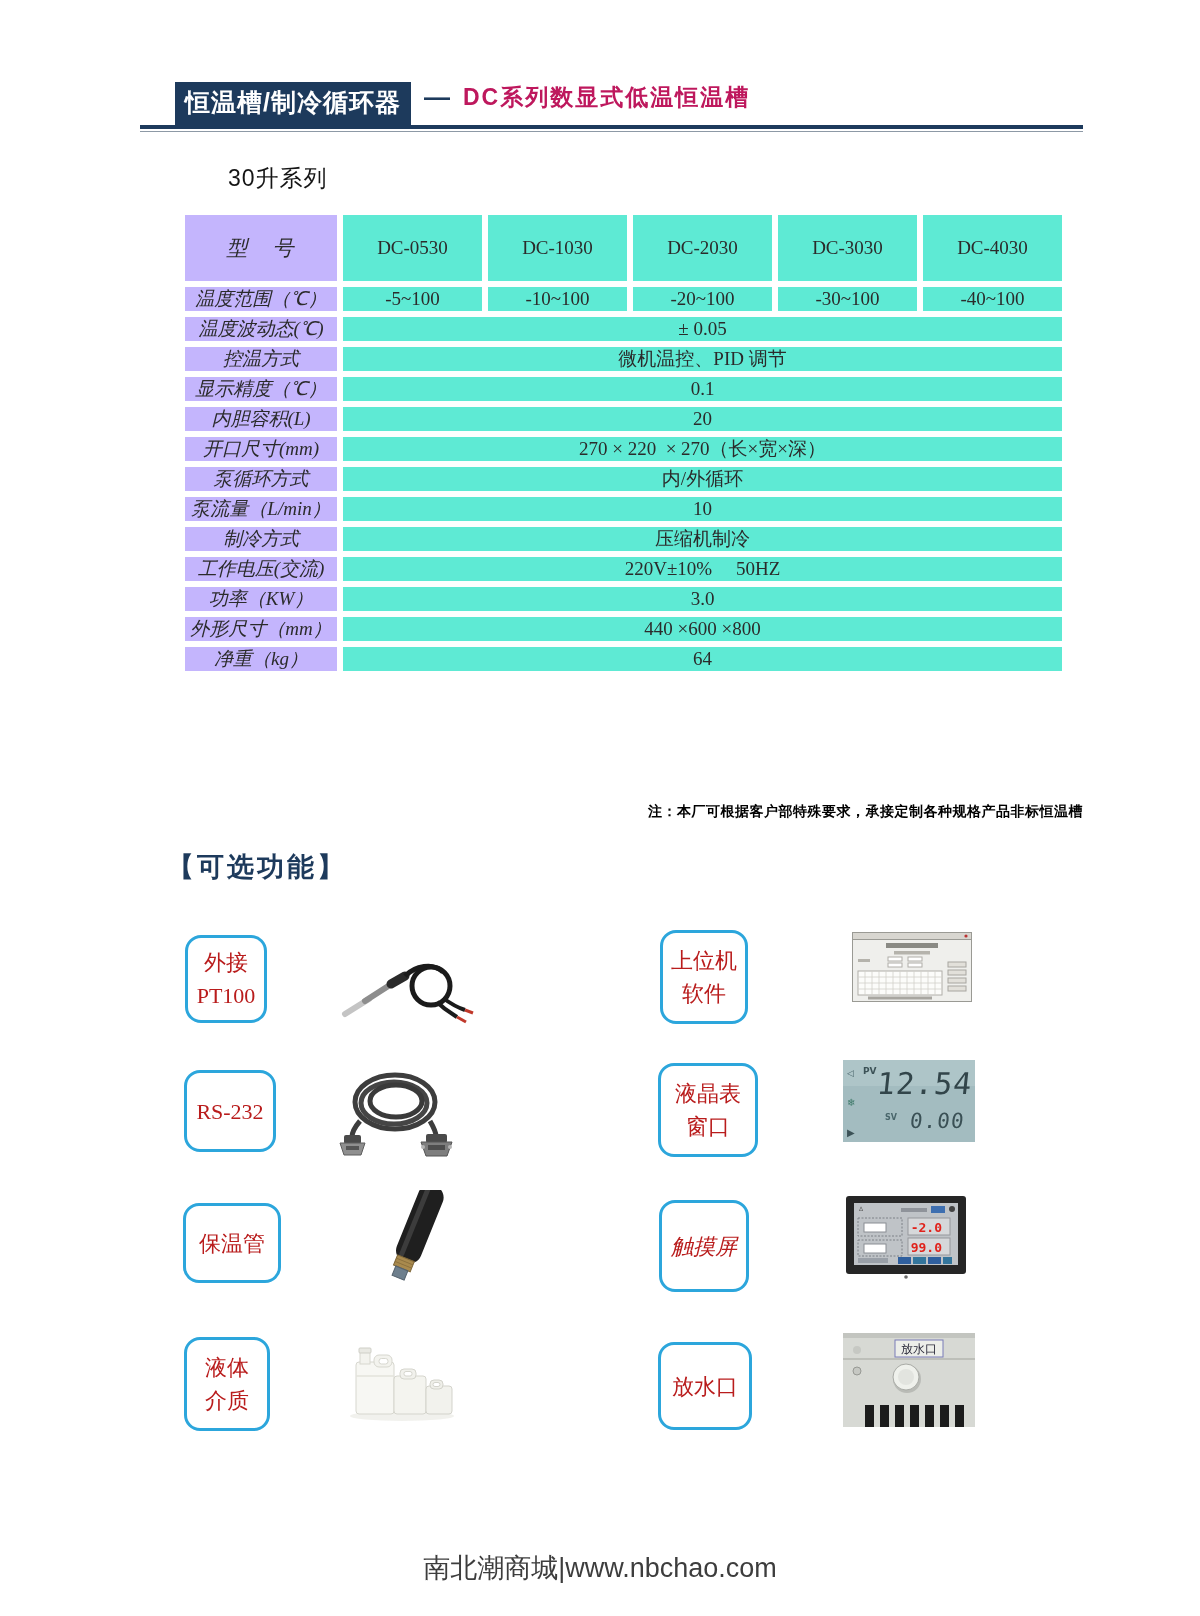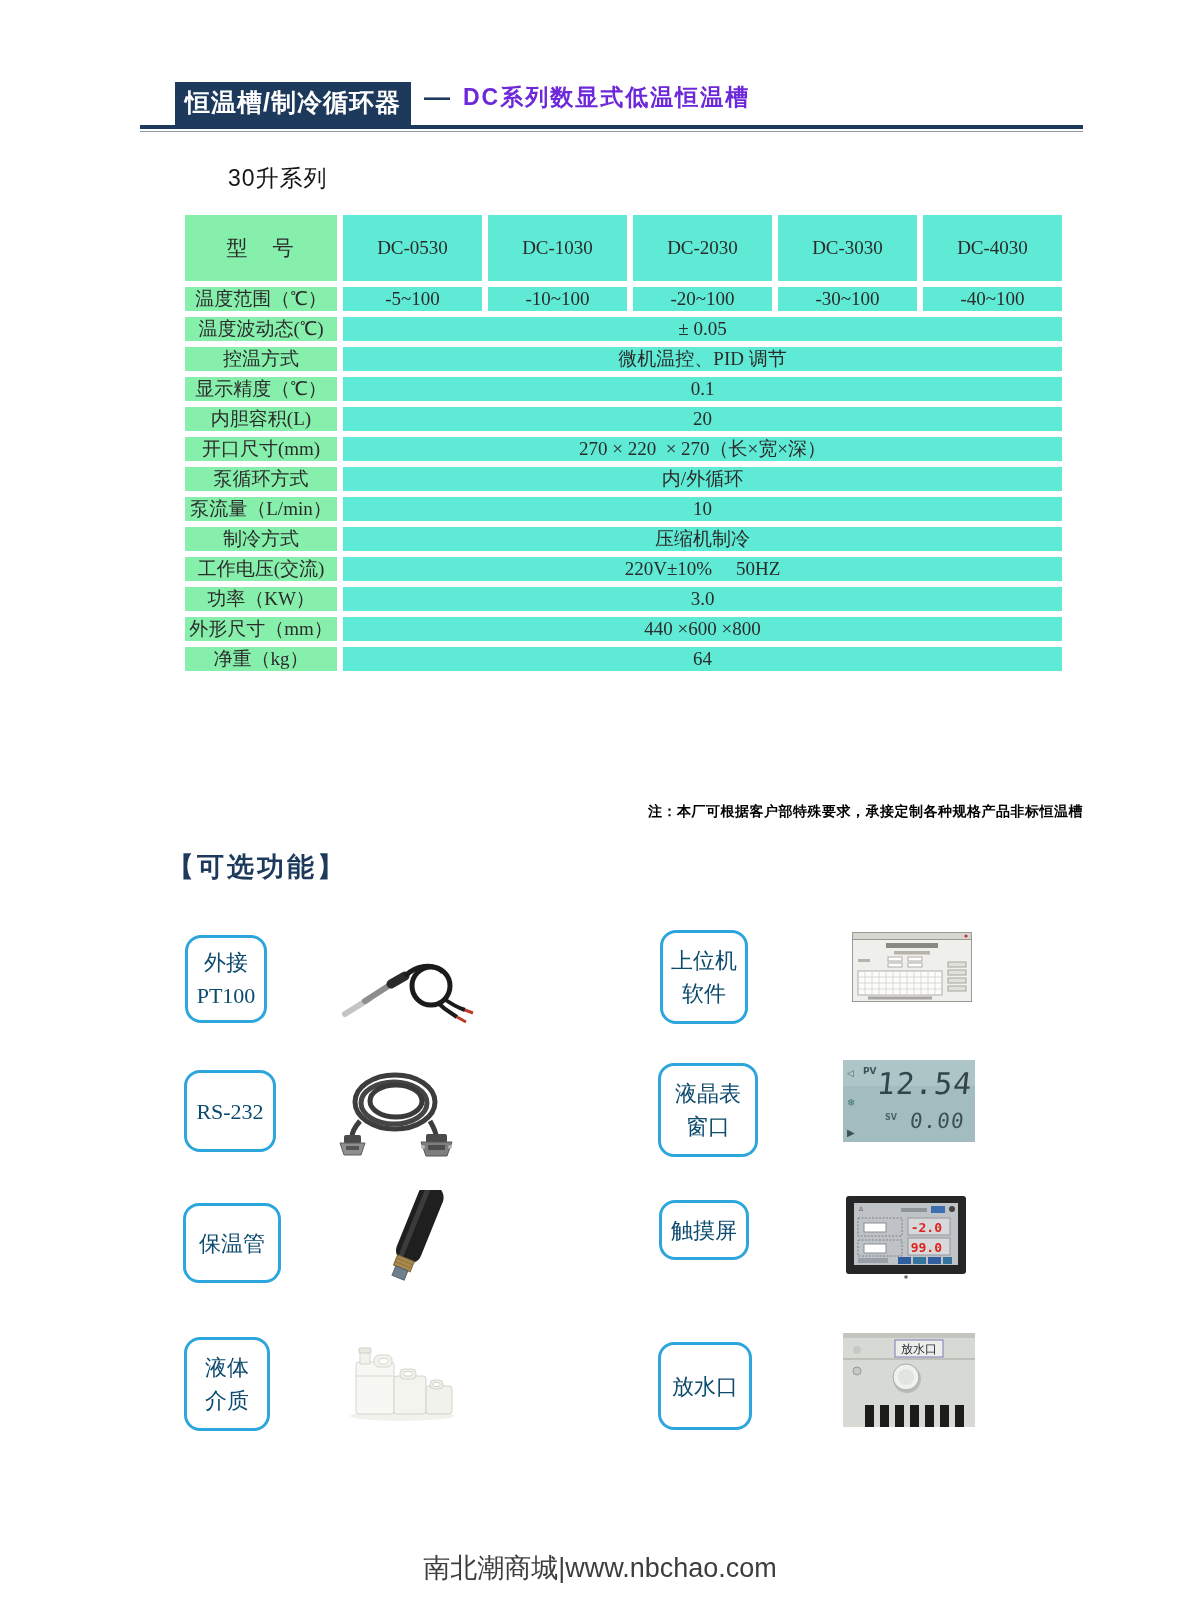--- a/index.html
+++ b/index.html
@@ -10,58 +10,58 @@
   }
   .abs { position:absolute; }
 
   
   .header-bar { left:175px; top:82px; height:40px; display:flex; align-items:flex-start; gap:13px; }
   .header-badge {
     background:#1d3a5c; color:#ffffff; font-weight:bold; font-size:25px;
     padding:4px 10px 6px 10px; letter-spacing:1px;
   }
   .header-dash { color:#1d3a5c; font-weight:bold; font-size:26px; }
-  .header-subtitle { color:#6d28d9; font-weight:bold; font-size:23px; letter-spacing:2px; }
+  .header-subtitle { color:#be185d; font-weight:bold; font-size:23px; letter-spacing:2px; }
   .rule-main { left:140px; top:125px; width:943px; height:4px; background:#1d3a5c; }
   .rule-sub  { left:140px; top:131px; width:943px; height:1px; background:#8d99a6; }
 
   .section-title { left:196px; top:163px; font-size:23px; color:#151515; letter-spacing:1px;margin-left:32px; }
 
   
   .spec-table {
     left:185px; top:215px; width:877px;
     display:flex; flex-direction:column; gap:6px;
     font-family:"Liberation Serif", serif; color:#2b2b2b;
   }
   .t-row { display:flex; gap:6px; height:24px; }
   .t-row.header { height:66px; }
   .t-label {
-    width:152px; flex:0 0 152px; background:#86efac;
+    width:152px; flex:0 0 152px; background:#c4b5fd;
     display:flex; align-items:center; justify-content:center;
-    font-size:19px; text-align:right;
+    font-size:19px; text-align:right;font-style:italic;
   }
   .t-corner { font-size:21px; letter-spacing:2px; }
   .t-cell {
     flex:1; background:#5eead4;
     display:flex; align-items:center; justify-content:center;
     font-size:19px; white-space:pre; text-align:center;
   }
 
   .note {
     left:185px; top:803px; width:898px; text-align:right;
     font-size:14px; font-weight:bold; color:#000; letter-spacing:0.5px;
   }
 
   
   .optional-title { left:167px; top:849px; font-size:27px; font-weight:bold; color:#1d3a5c; letter-spacing:3px; }
 
   .badge {
     background:#ffffff; border:3px solid #2ca6dc; border-radius:16px;
     display:flex; align-items:center; justify-content:center; text-align:center;
-    font-family:"Liberation Serif", serif; font-size:22px; color:#0c4a6e;
+    font-family:"Liberation Serif", serif; font-size:22px; color:#b91c1c;
     line-height:1.5;
   }
   .badge span { white-space:pre-line; }
 
   .feat-img { display:block; }
 
   .footer { left:0; top:1550px; width:1200px; text-align:center; font-size:27px; color:#3d3d3d; }
 </style>
 </head>
 <body>
@@ -160,21 +160,21 @@
 <div class="abs badge" style="left:184px; top:1070px; width:92px; height:82px;">
   <span>RS-232</span>
 </div>
 <div class="abs badge" style="left:658px; top:1063px; width:100px; height:94px;">
   <span>液晶表
 窗口</span>
 </div>
 <div class="abs badge" style="left:183px; top:1203px; width:98px; height:80px;">
   <span>保温管</span>
 </div>
-<div class="abs badge" style="left:659px; top:1200px; width:90px; height:60px;">
+<div class="abs badge" style="left:659px; top:1200px; width:90px; height:92px;font-style:italic;">
   <span>触摸屏</span>
 </div>
 <div class="abs badge" style="left:184px; top:1337px; width:86px; height:94px;">
   <span>液体
 介质</span>
 </div>
 <div class="abs badge" style="left:658px; top:1342px; width:94px; height:88px;">
   <span>放水口</span>
 </div>
 

